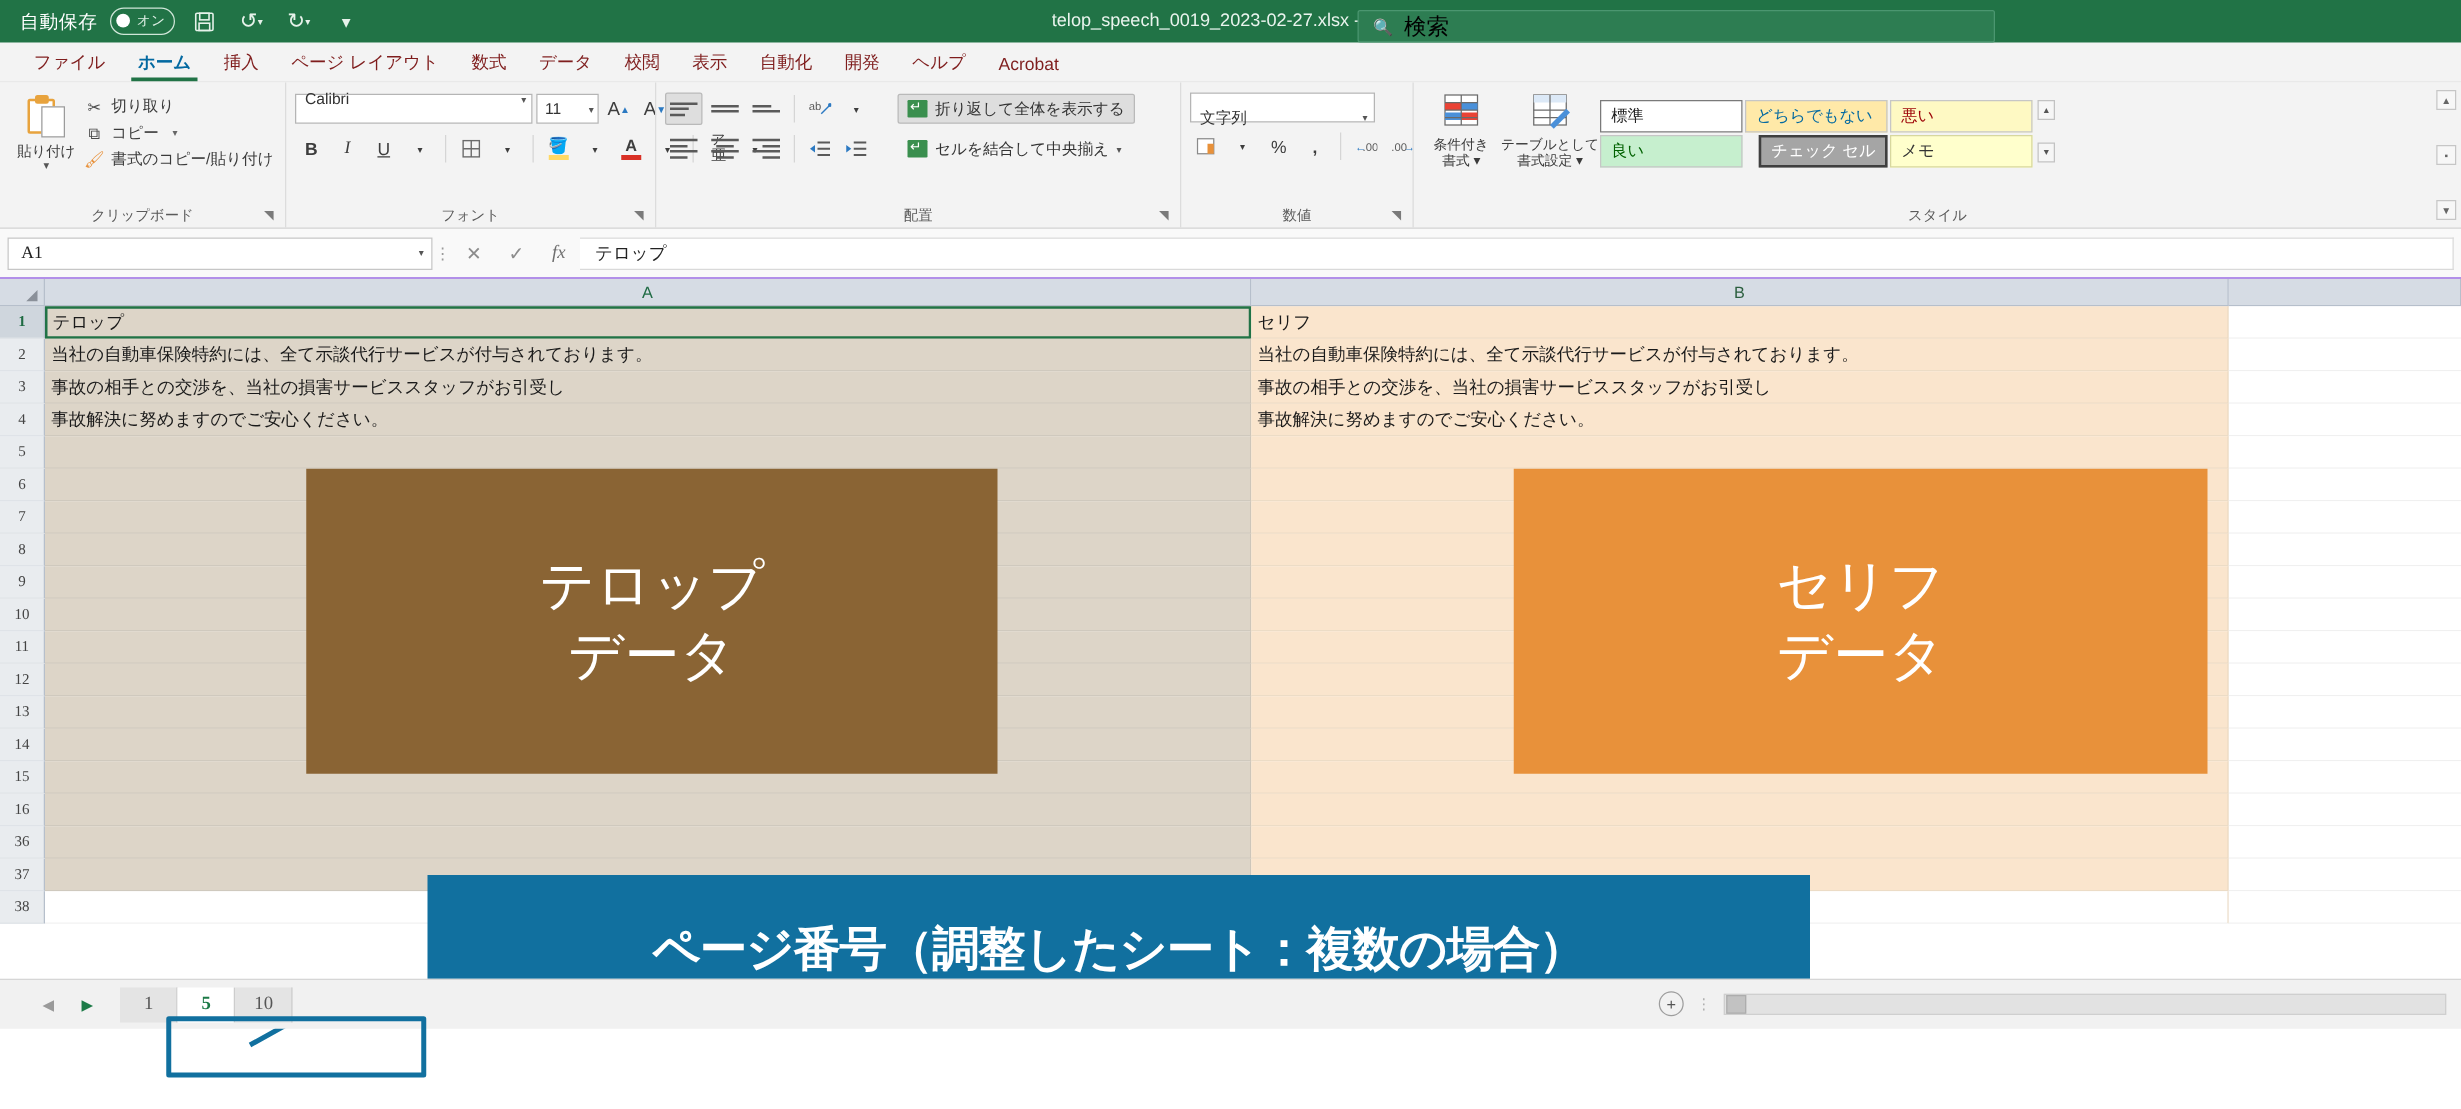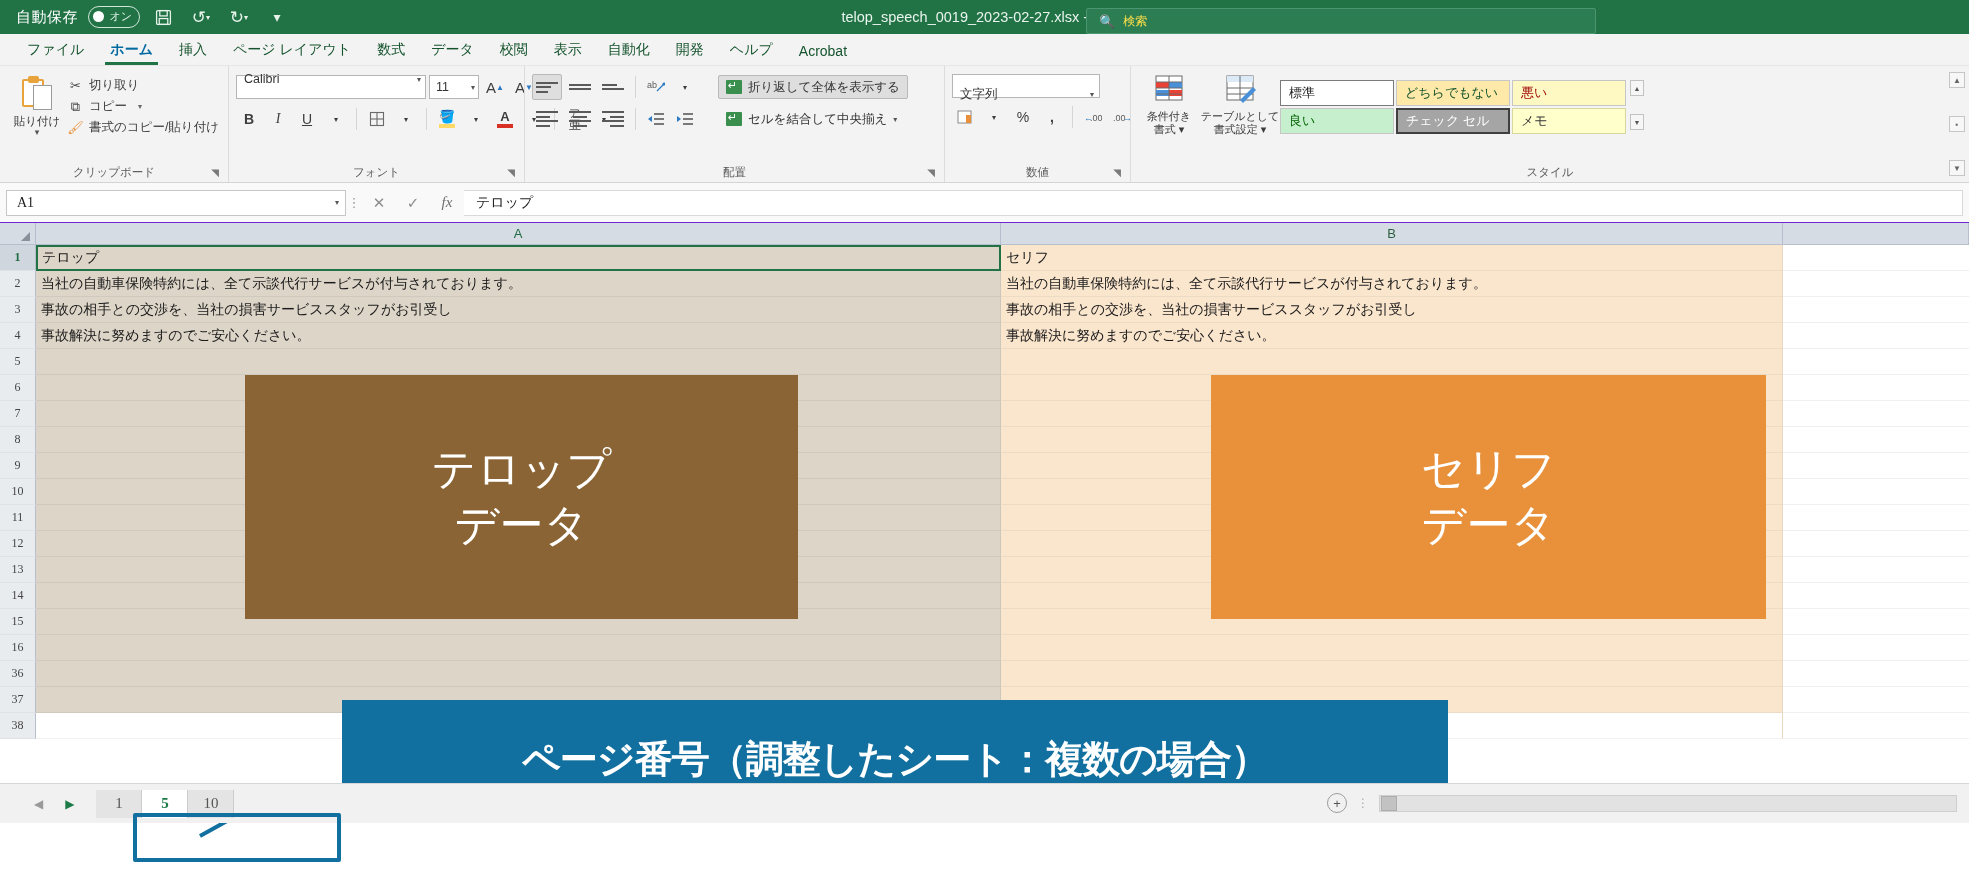--- a/index.html
+++ b/index.html
@@ -37,29 +37,29 @@
   .title-center {
     position: absolute; left: 0; right: 0; text-align: center;
     color: #eaf4ee; font-size: 14.5px; pointer-events: none;
   }
   .searchbox {
     position: absolute; left: 1086px; top: 8px; width: 510px; height: 26px;
     background: #2d7d52; border: 1px solid #4b9670; border-radius: 2px;
     display: flex; align-items: center; padding-left: 12px; gap: 8px;
   }
   .searchbox .mag { color: #dcebe2; font-size: 13px; }
-  .searchbox .ph { color: #fde047; font-size: 12px; }
+  .searchbox .ph { color: #000000; font-size: 18px; }
 
   
   .tabsrow {
     height: 32px; background: #f3f3f3; display: flex; align-items: flex-end;
     padding-left: 14px; border-bottom: 1px solid #e6e6e6;
   }
   .tab {
-    font-size: 14px; color: #14532d; padding: 3px 13px 6px 13px;
+    font-size: 14px; color: #7f1d1d; padding: 3px 13px 6px 13px;
     position: relative; white-space: nowrap;
   }
   .tab.active { color: #0369a1; font-weight: bold; }
   .tab.active::after {
     content: ""; position: absolute; left: 8px; right: 8px; bottom: 0;
     height: 3px; background: #217346;
   }
 
   
   .ribbon {
@@ -161,24 +161,24 @@
     width: 62px; display: flex; flex-direction: column; align-items: center;
     font-size: 11px; color: #3b3b3b; line-height: 1.15; text-align: center;
   }
   .bigbtn .glyph { width: 36px; height: 34px; position: relative; margin-bottom: 2px; }
   .cellstyles { display: grid; grid-template-columns: repeat(3, 114px); grid-template-rows: 26px 26px; gap: 2px; padding-top: 6px; }
   .cs {
     border: 1px solid #c6c6c6; font-size: 13px; display: flex; align-items: center;
     padding-left: 8px; white-space: nowrap; overflow: hidden;
   }
   .cs.standard { background: #fff; color: #222; border-color: #7a7a7a; }
-  .cs.neutral { background: #ffe9a8; color: #14532d; }
+  .cs.neutral { background: #ffe9a8; color: #0369a1; }
   .cs.bad { background: #fef9c3; color: #9c0006; }
   .cs.good { background: #c6efce; color: #006100; }
-  .cs.check { background: #a5a5a5; color: #fff; border: 2px solid #3f3f3f; }
+  .cs.check { background: #a5a5a5; color: #fff; border: 2px solid #3f3f3f; margin-left: 11px; }
   .cs.memo { background: #ffffcc; color: #333; border-color: #d7d79e; }
   .stylescroll {
     width: 14px; display: flex; flex-direction: column; justify-content: space-between;
     padding-top: 6px; height: 56px; margin-left: 4px;
   }
   .stylescroll span {
     width: 14px; height: 16px; border: 1px solid #c2c2c2; background: #f6f6f6;
     font-size: 7px; display: flex; align-items: center; justify-content: center; color: #555;
   }
 

